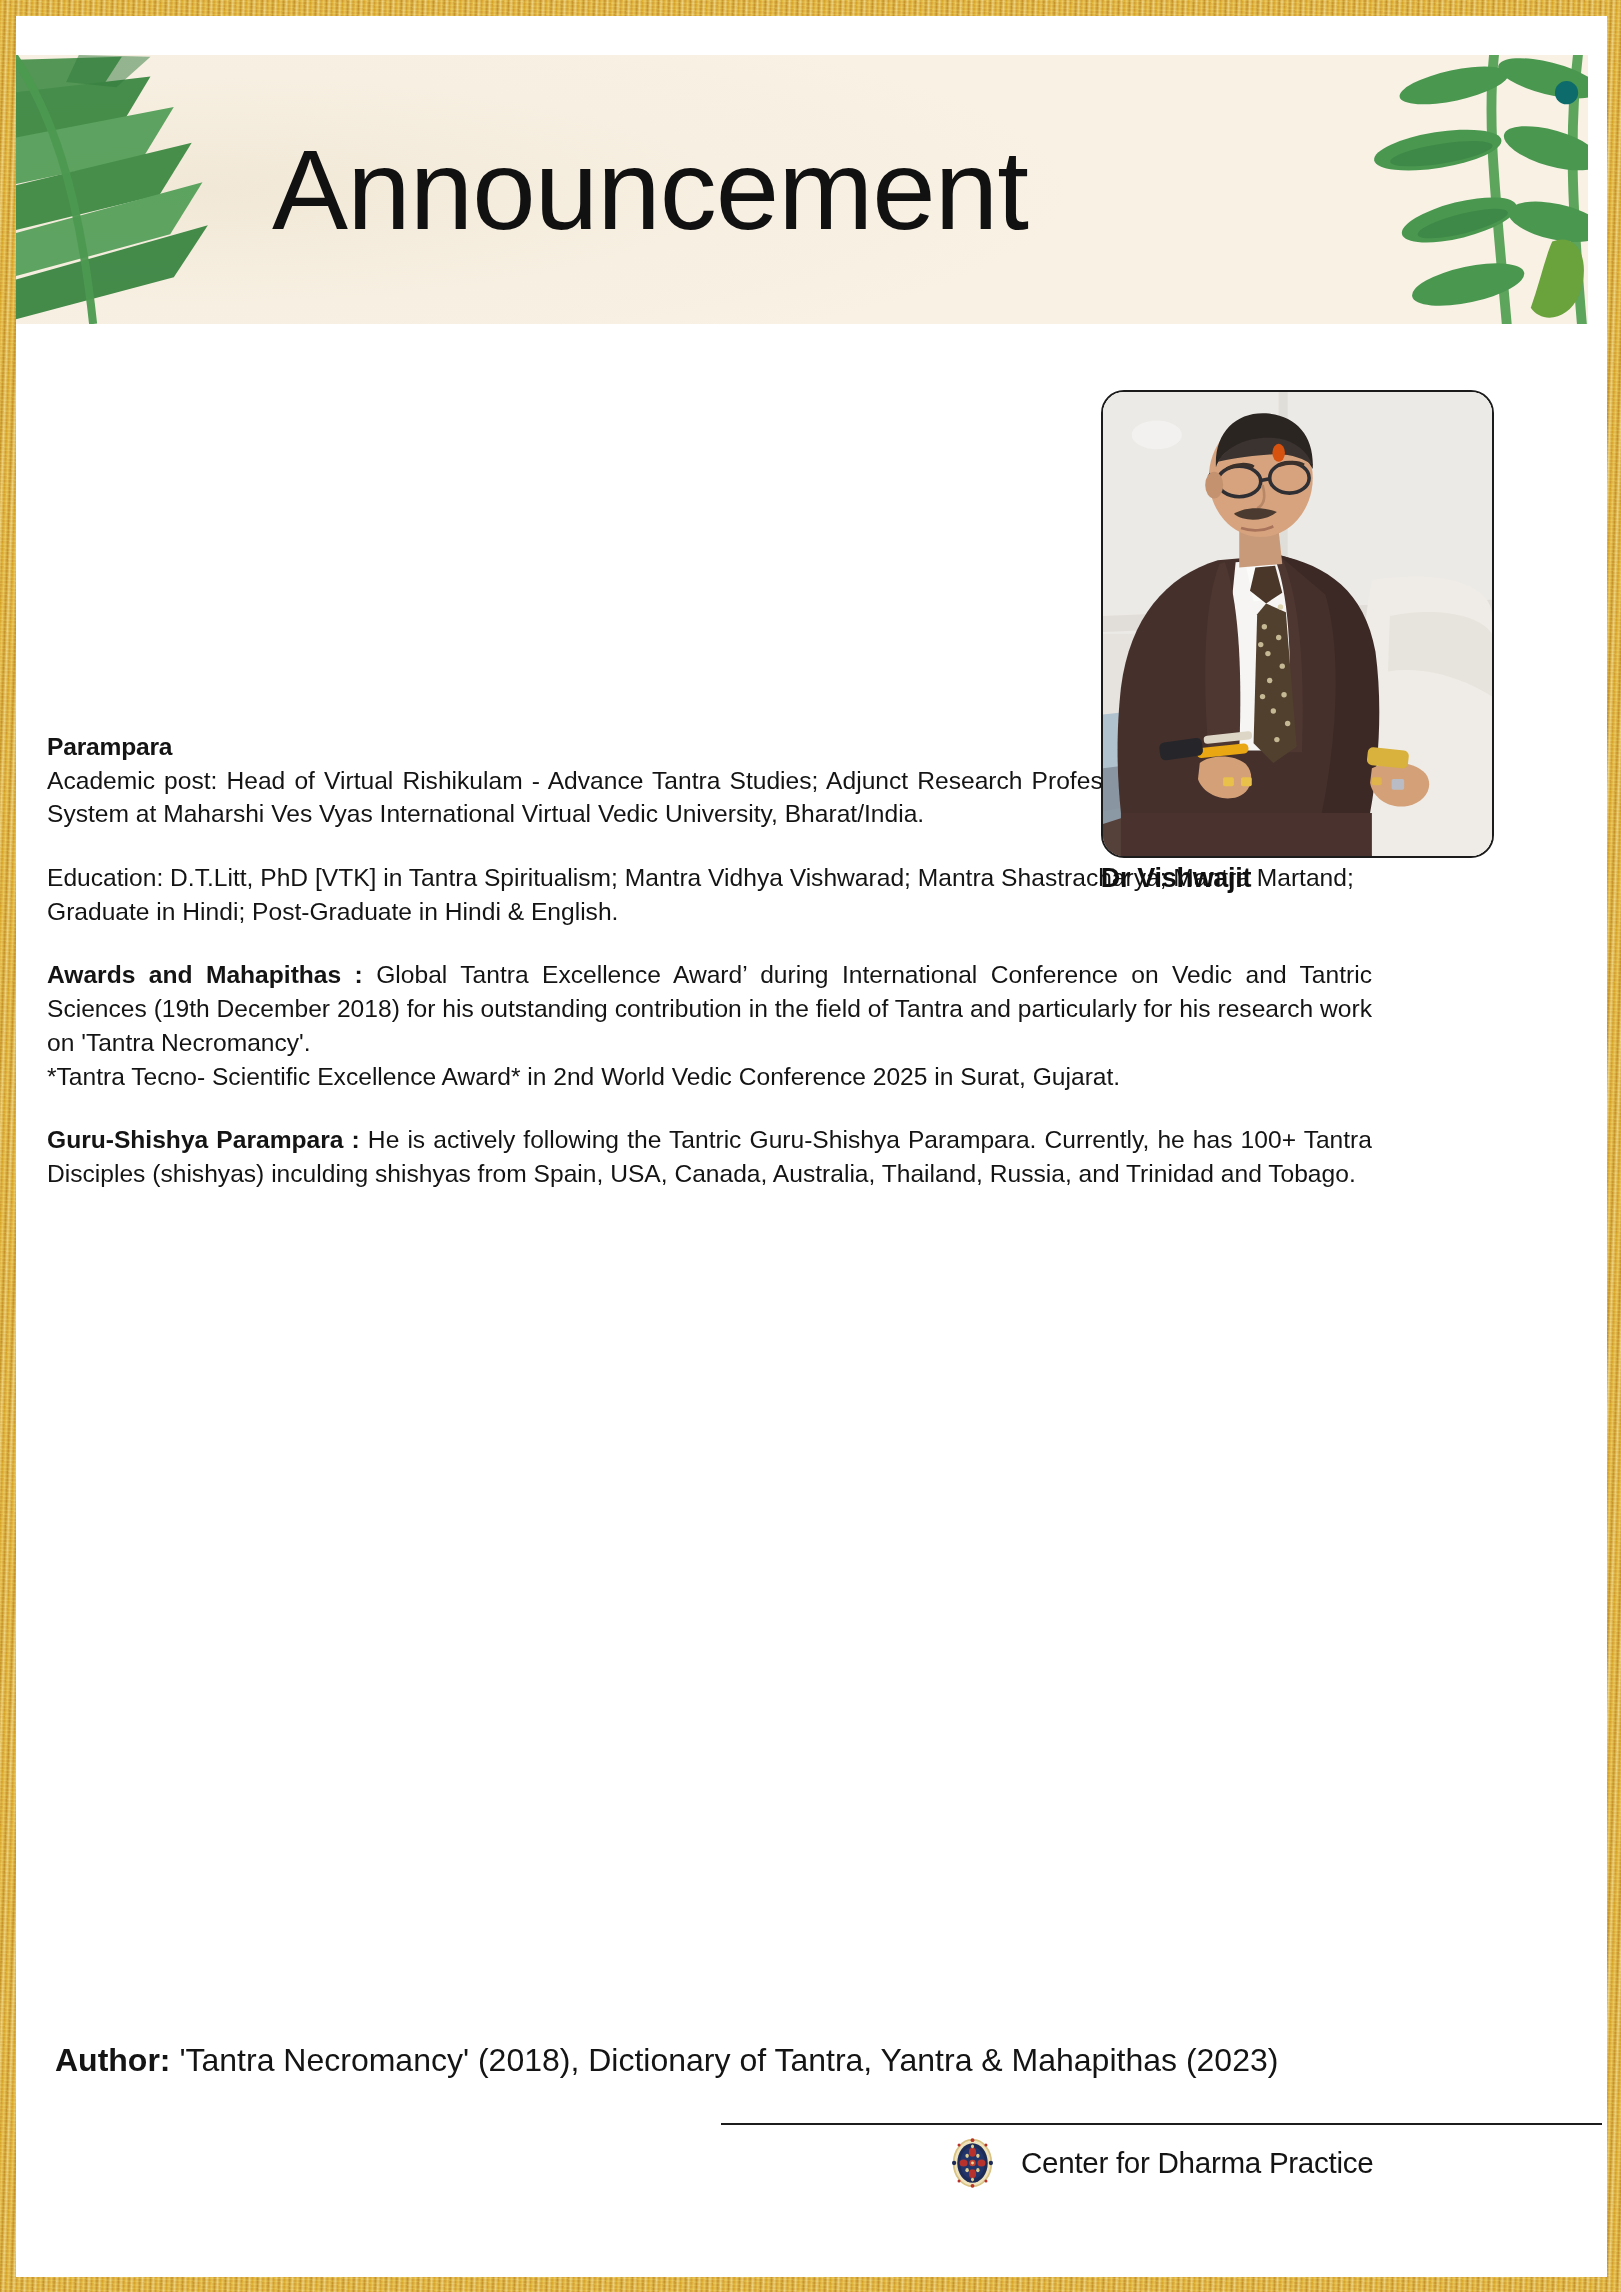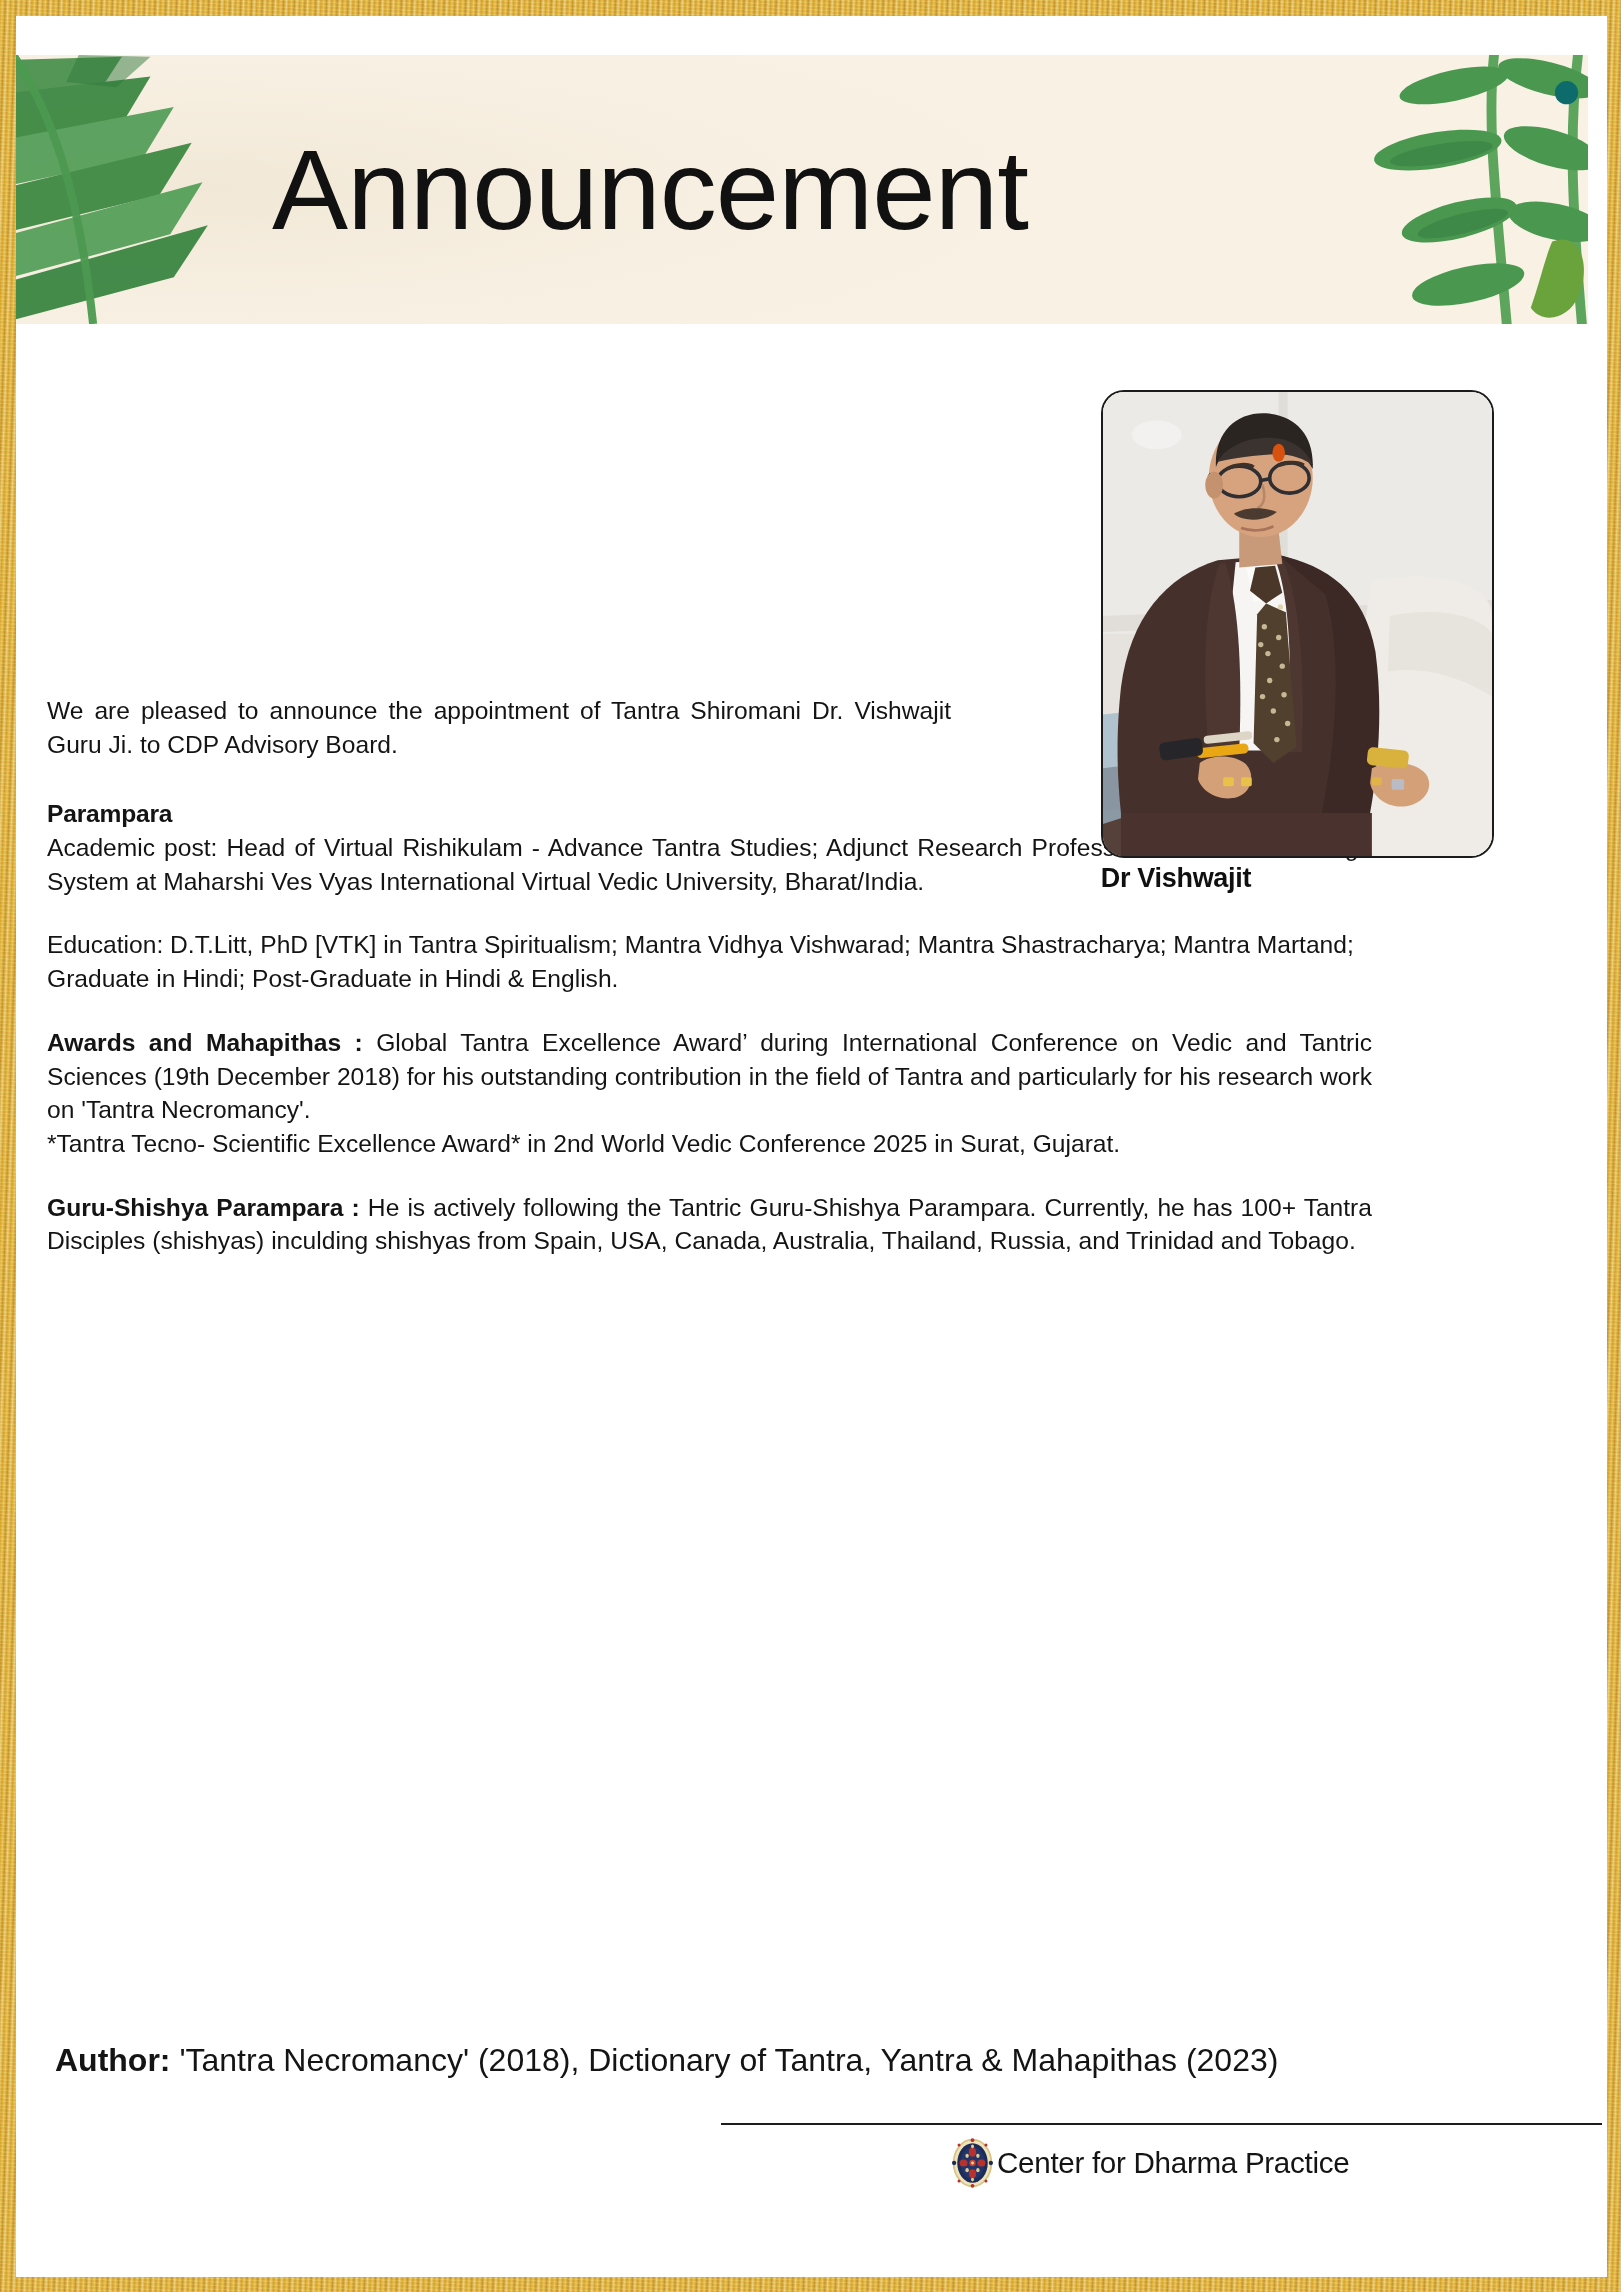--- a/index.html
+++ b/index.html
@@ -160,21 +160,21 @@
     width: 881px;
     height: 1.8px;
     background: #1c1c1c;
   }
   .footer-brand {
     position: absolute;
     left: 933px;
     top: 2121px;
     display: flex;
     align-items: center;
-    gap: 1px;
+    gap: 25px;
   }
   .footer-brand .brand-text {
     font-size: 29.6px;
     color: #141414;
     letter-spacing: -0.3px;
   }
   .logo-mark { width: 47px; height: 52px; display:block; }
 </style>
 </head>
 <body>
@@ -308,24 +308,20 @@
           <rect x="300" y="430" width="11" height="9" rx="2" fill="#e0b44a"></rect>
 
           <path d="M20 470 L300 470 L300 518 L20 518 Z" fill="#4a332e"></path>
         </svg>
       </div>
       <div class="portrait-caption">Dr Vishwajit</div>
     </div>
 
     <div class="body-copy">
 
-      <p class="p-lead">
-        <span style="float:right; width:421px; height:56px;"></span>
-        <span>We are pleased to announce the appointment of Tantra Shiromani Dr. Vishwajit Guru Ji. to CDP Advisory Board.</span>
-      </p>
 
       <p class="h-sec">Parampara</p>
 
       <p class="p-block tight">Academic post: Head of Virtual Rishikulam - Advance Tantra Studies; Adjunct Research Professor in Indian Knowledge System at Maharshi Ves Vyas International Virtual Vedic University, Bharat/India.</p>
 
       <p class="p-block no-justify">Education: D.T.Litt, PhD [VTK] in Tantra Spiritualism; Mantra Vidhya Vishwarad; Mantra Shastracharya; Mantra Martand; Graduate in Hindi; Post-Graduate in Hindi &amp; English.</p>
 
       <p class="p-block"><span class="lbl">Awards and Mahapithas :</span><span> Global Tantra Excellence Award’ during International Conference on Vedic and Tantric Sciences (19th December 2018) for his outstanding contribution in the field of Tantra and particularly for his research work on 'Tantra Necromancy'.</span></p>
 
       <p class="p-block tight no-justify">*Tantra Tecno- Scientific Excellence Award* in 2nd World Vedic Conference 2025 in Surat, Gujarat.</p>

